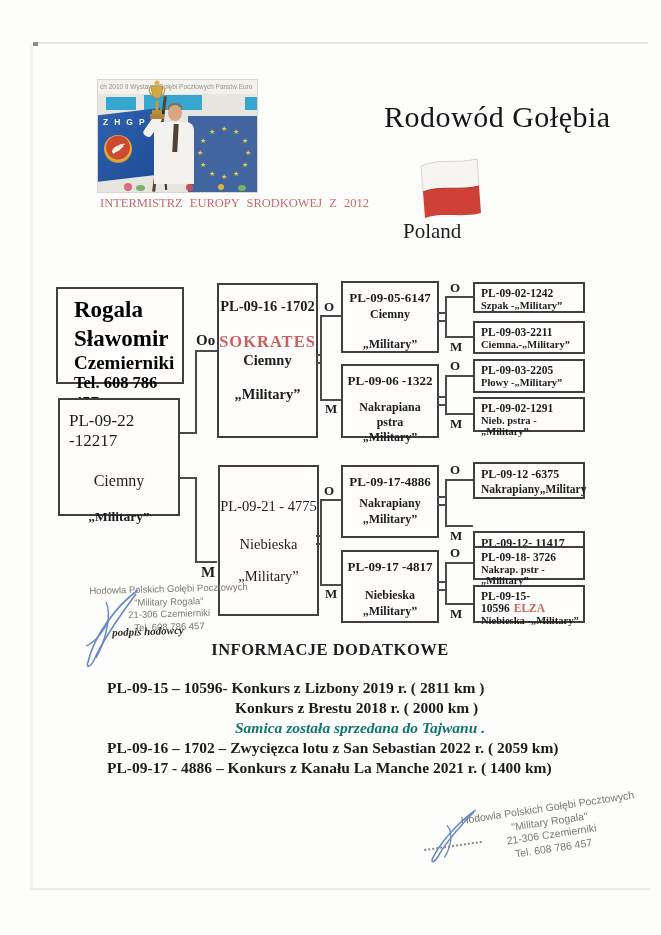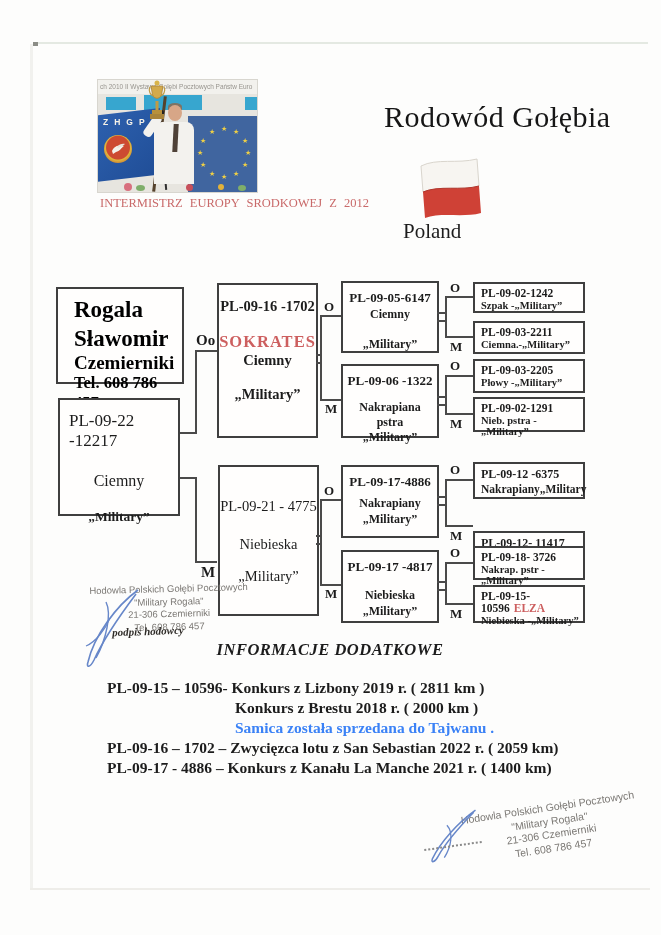--- a/index.html
+++ b/index.html
@@ -77,23 +77,23 @@
   #gp4{left:341px;top:550px;height:73px;} #gp4 .l1{margin-top:13px;} #gp4 .l2{margin-top:1px;}
   
   .gg{left:473px;width:112px;padding:3px 0 0 6px;}
   .gg .ring{font-size:11.5px;font-weight:bold;}
   .gg .desc{font-size:10.5px;font-weight:600;margin-top:1px;}
   .gg.bold .ring{font-size:12px;} .gg.bold .desc{font-size:11.5px;font-weight:bold;}
   #gg1{top:282px;height:31px;} #gg2{top:321px;height:33px;} #gg3{top:359px;height:34px;} #gg4{top:397px;height:35px;}
   #gg5{top:462px;height:37px;} #gg6{top:531px;height:38px;} #gg7{top:546px;height:34px;} #gg8{top:585px;height:38px;}
   .redname{color:#cd5f5f;font-weight:bold;margin-left:4px;}
   
-  #infohead{left:160px;top:640px;width:340px;text-align:center;font-weight:bold;font-size:16.5px;letter-spacing:.5px;font-style:italic;}
+  #infohead{left:160px;top:640px;width:340px;text-align:center;font-weight:bold;font-size:16.5px;letter-spacing:.5px;}
   .iline{position:absolute;font-weight:bold;font-size:15.5px;white-space:nowrap;}
-  .iline.red{color:#3b82f6;}
+  .iline.red{color:#0f766e;font-style:italic;}
   
   .stamp{position:absolute;color:#7b7874;font-family:"Liberation Sans",sans-serif;text-align:center;}
   #stampL{left:80px;top:583px;width:178px;font-size:9.5px;line-height:12.5px;transform:rotate(-1.5deg);}
   #stampR{left:448px;top:801px;width:205px;font-size:10.5px;line-height:13.5px;transform:rotate(-8.5deg);}
   #podpis{left:112px;top:625px;font-size:11px;font-weight:bold;font-style:italic;color:#2f2c28;transform:rotate(-2deg);}
   #dots{left:424px;top:845px;width:58px;border-bottom:2px dotted #8a8a8a;transform:rotate(-8deg);}
   svg{display:block;}
 </style>
 </head>
 <body>

